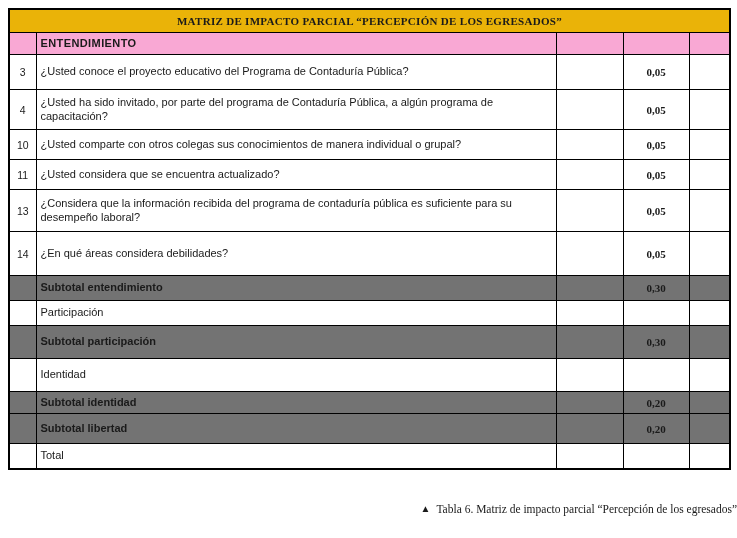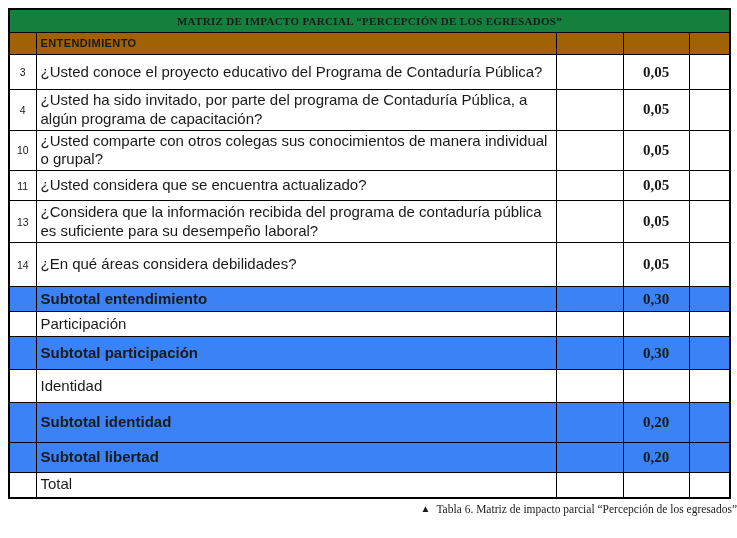--- a/index.html
+++ b/index.html
@@ -8,33 +8,33 @@
     font-family:"Liberation Sans",sans-serif;color:#1a1a1a;
   }
   table.matrix{
     position:absolute;left:8px;top:8px;width:721px;
     border-collapse:collapse;table-layout:fixed;
     border:2px solid #000;
   }
   table.matrix td{border:1px solid #000;padding:1px 4px;vertical-align:middle;overflow:hidden}
   .title-cell{
     font-family:"Liberation Serif","DejaVu Serif",serif;font-weight:bold;
-    text-align:center;font-size:11px;letter-spacing:.3px;height:20px;background:#15803d;
+    text-align:center;font-size:11px;letter-spacing:.3px;height:20px;background:#eab308;
   }
   tr.head td{font-weight:bold;text-align:center;font-size:10.5px;height:34px;line-height:1.25}
   .c-no{text-align:center;font-size:10.5px}
-  .c-pregunta{font-size:15px;padding-left:8px;line-height:1.25}
+  .c-pregunta{font-size:11px;padding-left:8px;line-height:1.25}
   .c-calif,.c-total{text-align:center;font-size:11px}
   .c-peso{
     font-family:"Liberation Serif","DejaVu Serif",serif;font-weight:bold;
-    text-align:center;font-size:15px;
+    text-align:center;font-size:11px;
   }
-  tr.section td{background:#a16207}
+  tr.section td{background:#f9a8d4}
   tr.section .c-pregunta{font-weight:bold;font-size:11px;letter-spacing:.4px}
-  tr.sub td{background:#3b82f6}
+  tr.sub td{background:#737373}
   tr.sub .c-pregunta{font-weight:bold}
   .caption{
     position:absolute;left:0;top:503px;width:737px;text-align:right;
     font-family:"Liberation Serif","DejaVu Serif",serif;font-size:11.5px;color:#1a1a1a;
   }
   .caption .tri{font-size:10px;margin-right:6px;position:relative;top:-1px}
 </style>
 </head>
 <body>
 
@@ -132,21 +132,21 @@
     </tr>
 
     <tr style="height:33px">
       <td class="c-no"></td>
       <td class="c-pregunta">Identidad</td>
       <td class="c-calif"></td>
       <td class="c-peso"></td>
       <td class="c-total"></td>
     </tr>
 
-    <tr class="sub" style="height:40px">
+    <tr class="sub" style="height:22px">
       <td class="c-no"></td>
       <td class="c-pregunta">Subtotal identidad</td>
       <td class="c-calif"></td>
       <td class="c-peso">0,20</td>
       <td class="c-total"></td>
     </tr>
 
 
     <tr class="sub" style="height:30px">
       <td class="c-no"></td>

